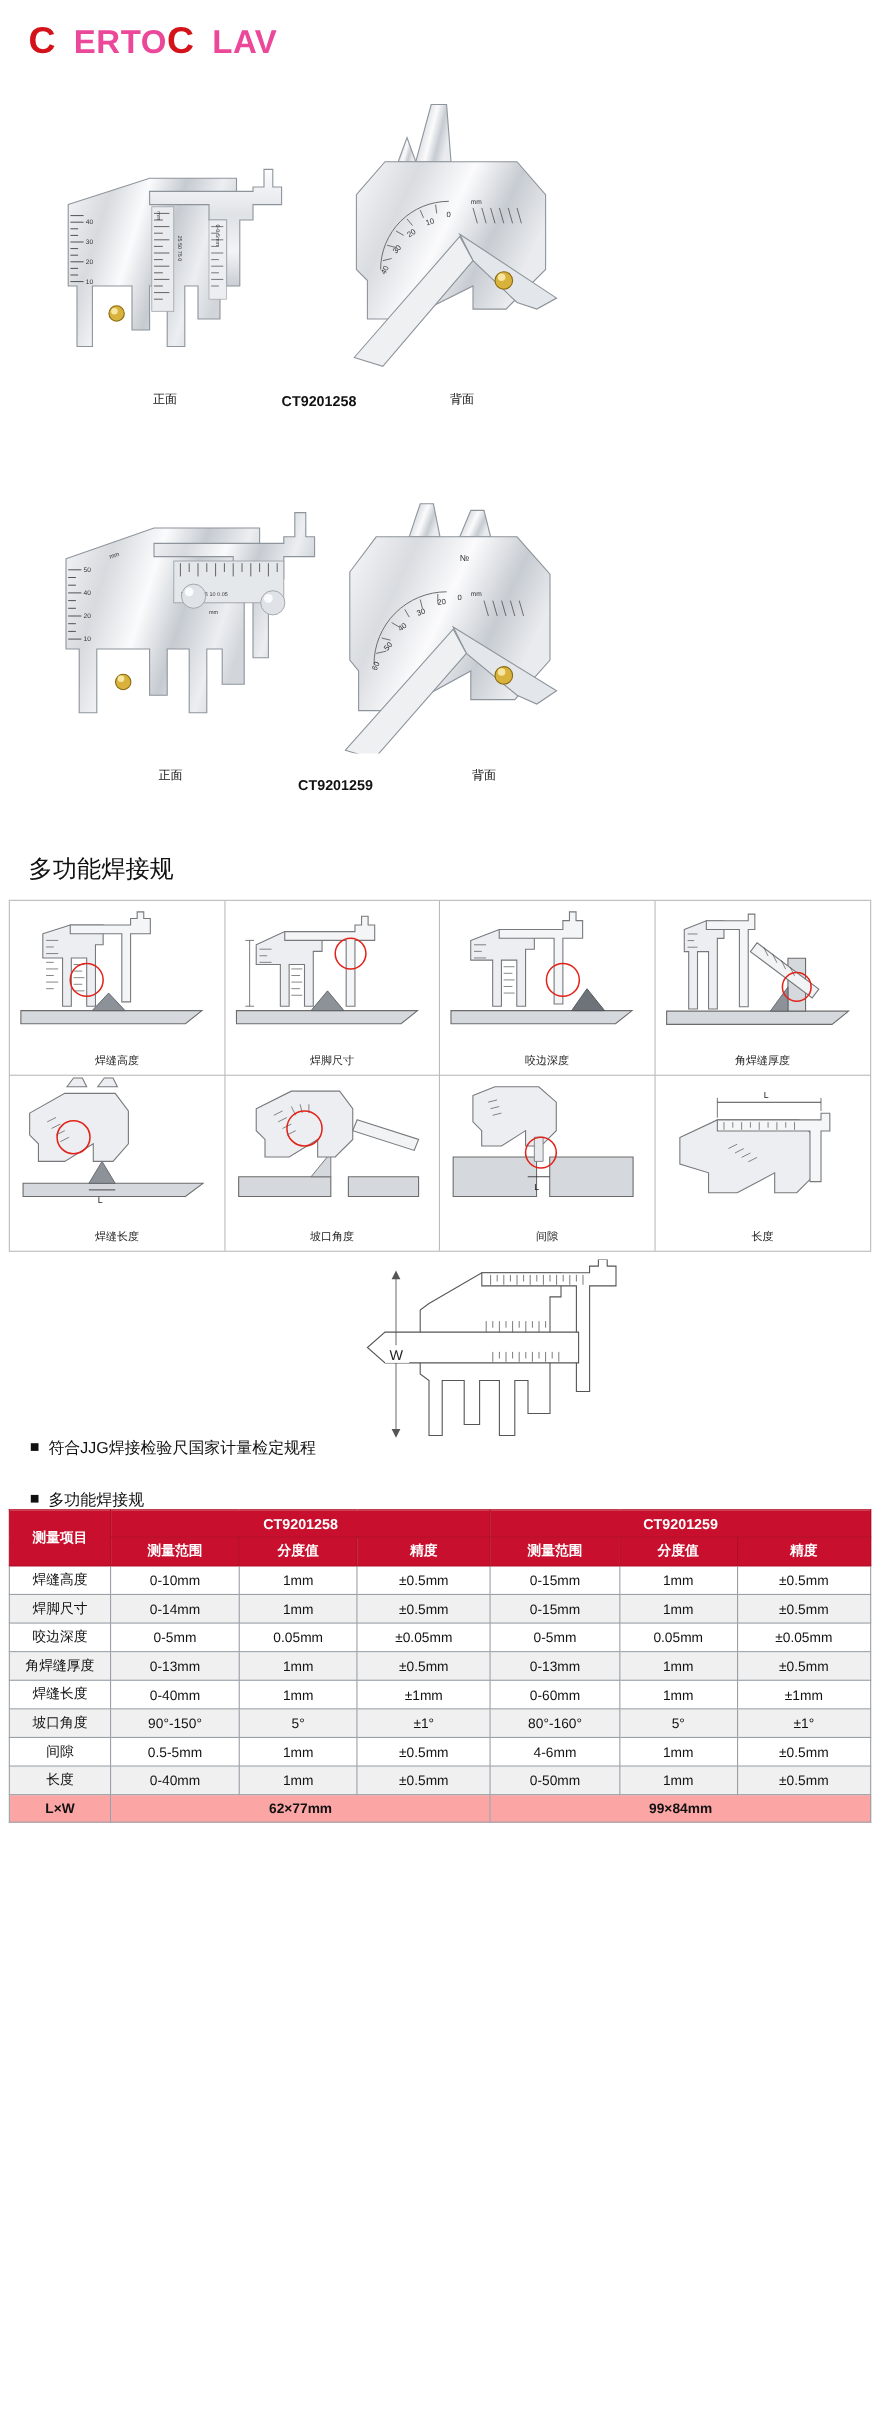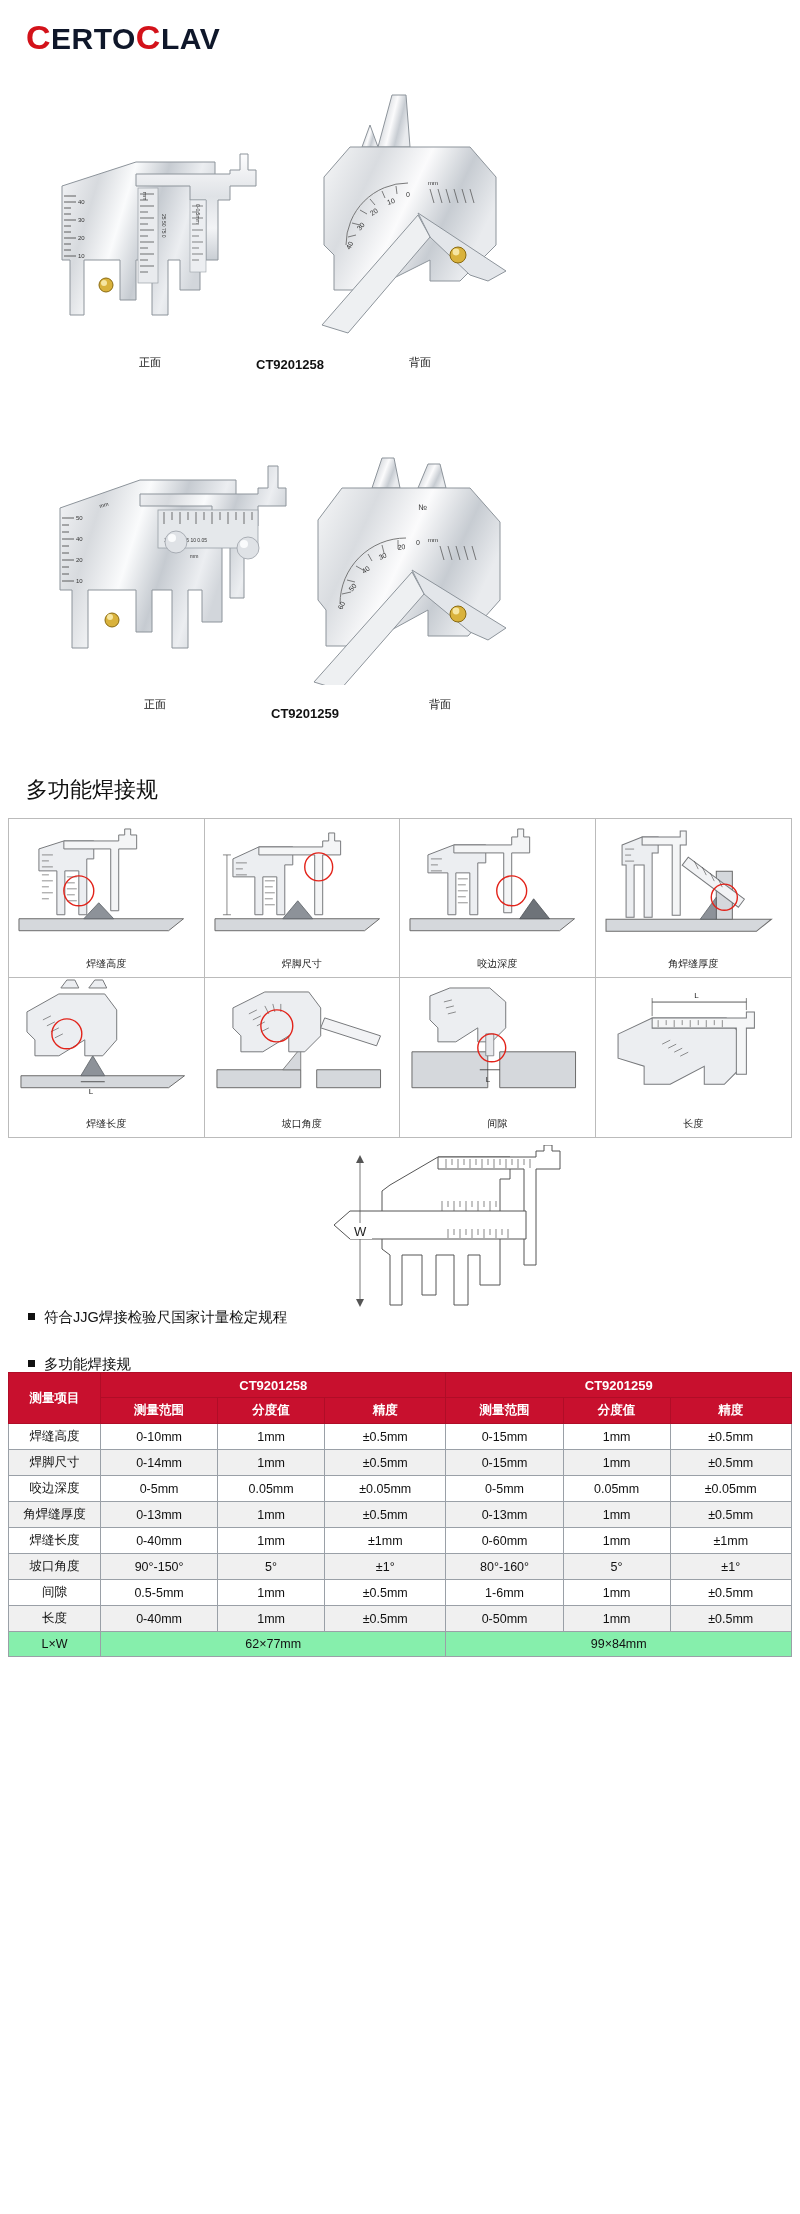--- a/index.html
+++ b/index.html
@@ -18,21 +18,21 @@
   .logo {
     position: absolute;
     left: 26px; top: 20px;
     font-size: 30px;
     font-weight: bold;
     letter-spacing: 0.5px;
     line-height: 1;
     white-space: nowrap;
   }
   .logo .red { color: #d3121a; }
-  .logo .dark { color: #0f172a; }
+  .logo .dark { color: #ec4899; margin-left: 16px; }
   .logo .cap { font-size: 34px; }
 
   
   .photo-area { position:absolute; }
 
   .caption {
     position: absolute;
     font-size: 11px;
     color: #111;
     text-align: center;
@@ -123,21 +123,21 @@
   .spec-table thead th {
     background:#c8102e;
     color:#fff;
     font-weight:bold;
     border-color:#b00d27;
   }
   .spec-table .grouphdr { font-size:13px; }
   .spec-table td.first, .spec-table th.first { width:92px; }
   .spec-table tbody tr:nth-child(odd) td { background:#ffffff; }
   .spec-table tbody tr:nth-child(even) td { background:#f0f0f0; }
-  .spec-table tbody tr.lastrow td { background:#86efac; font-weight:normal; }
+  .spec-table tbody tr.lastrow td { background:#fca5a5; font-weight:bold; }
   .spec-table td.lw { font-weight:normal; }
 </style>
 </head>
 <body>
 
 <div class="logo">
   <span class="red cap">C</span><span class="dark">ERTO</span><span class="red cap">C</span><span class="dark">LAV</span>
 </div>
 
 <div class="photo-area" style="left:40px; top:140px; width:260px; height:210px;">
@@ -702,21 +702,21 @@
       <td>±1°</td>
       <td>80°-160°</td>
       <td>5°</td>
       <td>±1°</td>
     </tr>
     <tr>
       <td class="first">间隙</td>
       <td>0.5-5mm</td>
       <td>1mm</td>
       <td>±0.5mm</td>
-      <td>1-6mm</td>
+      <td>4-6mm</td>
       <td>1mm</td>
       <td>±0.5mm</td>
     </tr>
     <tr>
       <td class="first">长度</td>
       <td>0-40mm</td>
       <td>1mm</td>
       <td>±0.5mm</td>
       <td>0-50mm</td>
       <td>1mm</td>

